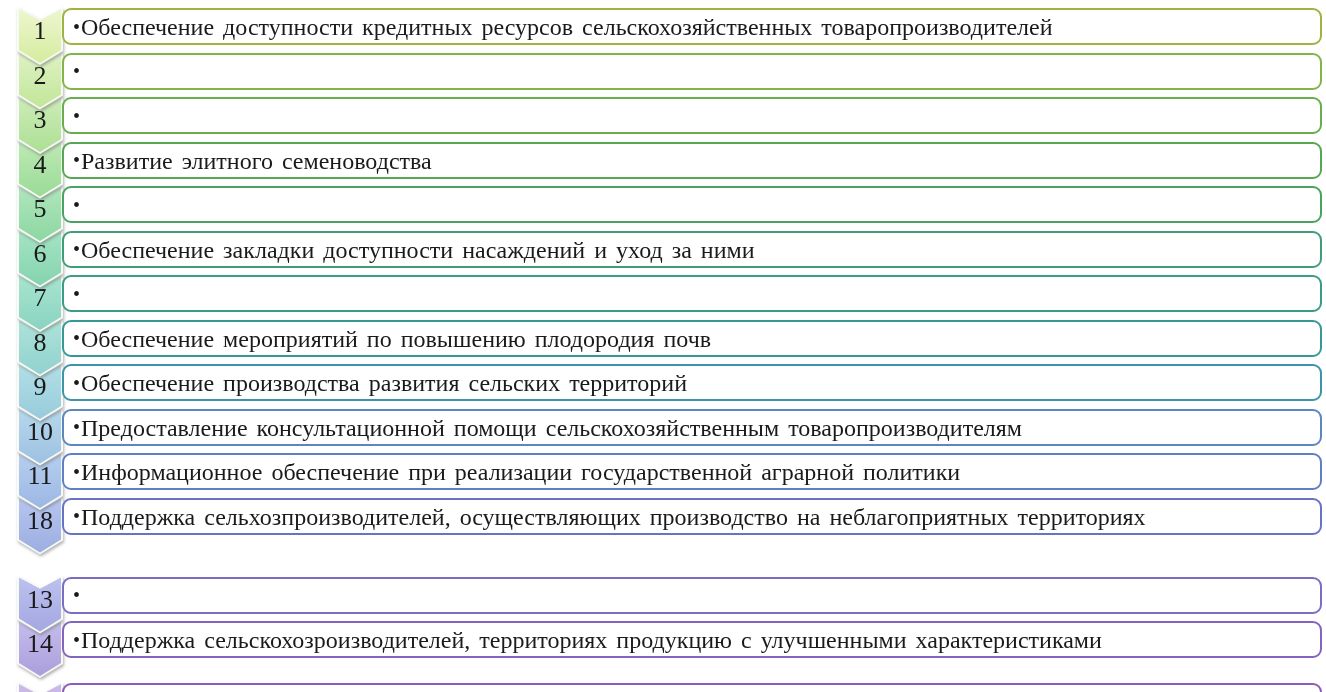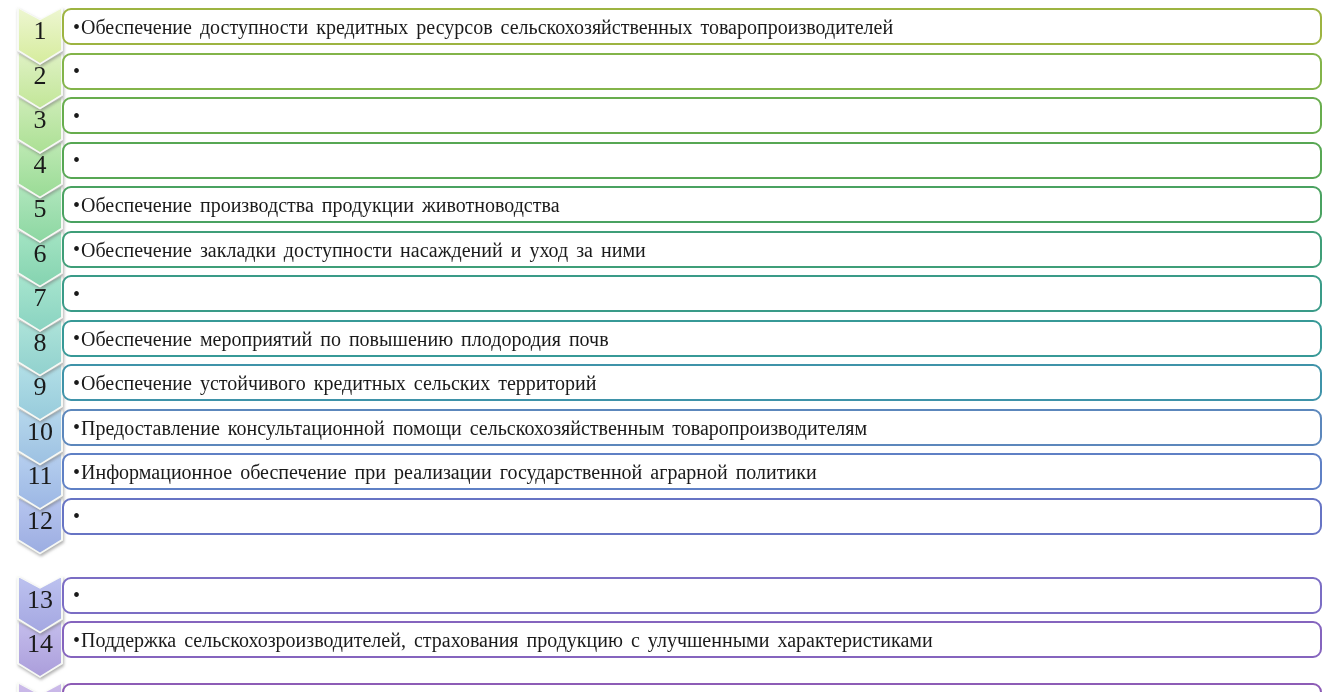--- a/index.html
+++ b/index.html
@@ -74,21 +74,21 @@
     padding-left: 9px;
     box-sizing: border-box;
   }
   .bullet {
     font-size: 20px;
     color: #1a1a1a;
     margin-right: 1px;
     line-height: 1;
   }
   .txt {
-    font-size: 20px;
+    font-size: 24px;
     color: #1a1a1a;
     white-space: nowrap;
     word-spacing: 3px;
     line-height: 1;
     padding-top: 1px;
   }
 </style>
 </head>
 <body>
 
@@ -125,31 +125,31 @@
     </div>
   </div>
     <div class="row" style="z-index: 12;">
     <div class="chev-wrap">
       <div class="chev-border"></div>
       <div class="chev-fill" style="--c1: #bde9b3; --c2: #9adb96;"></div>
       <span class="chev-num">4</span>
     </div>
     <div class="box" style="--bord: #57a754;">
       <span class="bullet">•</span>
+      <span class="txt">Развитие элитного семеноводства</span>
     </div>
   </div>
     <div class="row" style="z-index: 11;">
     <div class="chev-wrap">
       <div class="chev-border"></div>
       <div class="chev-fill" style="--c1: #afe6bc; --c2: #8dd7a2;"></div>
       <span class="chev-num">5</span>
     </div>
     <div class="box" style="--bord: #4aa261;">
       <span class="bullet">•</span>
-      <span class="txt">Обеспечение производства продукции животноводства</span>
     </div>
   </div>
     <div class="row" style="z-index: 10;">
     <div class="chev-wrap">
       <div class="chev-border"></div>
       <div class="chev-fill" style="--c1: #a3e4c3; --c2: #85d3b0;"></div>
       <span class="chev-num">6</span>
     </div>
     <div class="box" style="--bord: #3f9e78;">
       <span class="bullet">•</span>
@@ -178,21 +178,21 @@
     </div>
   </div>
     <div class="row" style="z-index: 7;">
     <div class="chev-wrap">
       <div class="chev-border"></div>
       <div class="chev-fill" style="--c1: #b2dfe7; --c2: #97cbdb;"></div>
       <span class="chev-num">9</span>
     </div>
     <div class="box" style="--bord: #3f93a9;">
       <span class="bullet">•</span>
-      <span class="txt">Обеспечение устойчивого кредитных сельских территорий</span>
+      <span class="txt">Обеспечение производства развития сельских территорий</span>
     </div>
   </div>
     <div class="row" style="z-index: 6;">
     <div class="chev-wrap">
       <div class="chev-border"></div>
       <div class="chev-fill" style="--c1: #b6d7ec; --c2: #9dc1e2;"></div>
       <span class="chev-num">10</span>
     </div>
     <div class="box" style="--bord: #5c87bc;">
       <span class="bullet">•</span>
@@ -207,45 +207,46 @@
     </div>
     <div class="box" style="--bord: #5f80c5;">
       <span class="bullet">•</span>
       <span class="txt">Информационное обеспечение при реализации государственной аграрной политики</span>
     </div>
   </div>
     <div class="row" style="z-index: 4;">
     <div class="chev-wrap">
       <div class="chev-border"></div>
       <div class="chev-fill" style="--c1: #b6c5ef; --c2: #9cade1;"></div>
-      <span class="chev-num">12</span>
+      <span class="chev-num">18</span>
     </div>
     <div class="box" style="--bord: #6774c4;">
       <span class="bullet">•</span>
+      <span class="txt">Поддержка сельхозпроизводителей, осуществляющих производство на неблагоприятных территориях</span>
     </div>
   </div>
     <div class="row" style="z-index: 3; margin-top: 42px;">
     <div class="chev-wrap">
       <div class="chev-border"></div>
       <div class="chev-fill" style="--c1: #bcc1ef; --c2: #a4a7e1;"></div>
       <span class="chev-num">13</span>
     </div>
     <div class="box" style="--bord: #7b6dc4;">
       <span class="bullet">•</span>
     </div>
   </div>
     <div class="row" style="z-index: 2;">
     <div class="chev-wrap">
       <div class="chev-border"></div>
       <div class="chev-fill" style="--c1: #c4bdec; --c2: #ab9edb;"></div>
       <span class="chev-num">14</span>
     </div>
     <div class="box" style="--bord: #8564be;">
       <span class="bullet">•</span>
-      <span class="txt">Поддержка сельскохозроизводителей, страхования продукцию с улучшенными характеристиками</span>
+      <span class="txt">Поддержка сельскохозроизводителей, территориях продукцию с улучшенными характеристиками</span>
     </div>
   </div>
     <div class="row" style="z-index: 1; margin-top: 25px;">
     <div class="chev-wrap">
       <div class="chev-border"></div>
       <div class="chev-fill" style="--c1: #ccbcea; --c2: #b298d8;"></div>
       <span class="chev-num">15</span>
     </div>
     <div class="box" style="--bord: #8d5cb6;">
       <span class="bullet">•</span>

